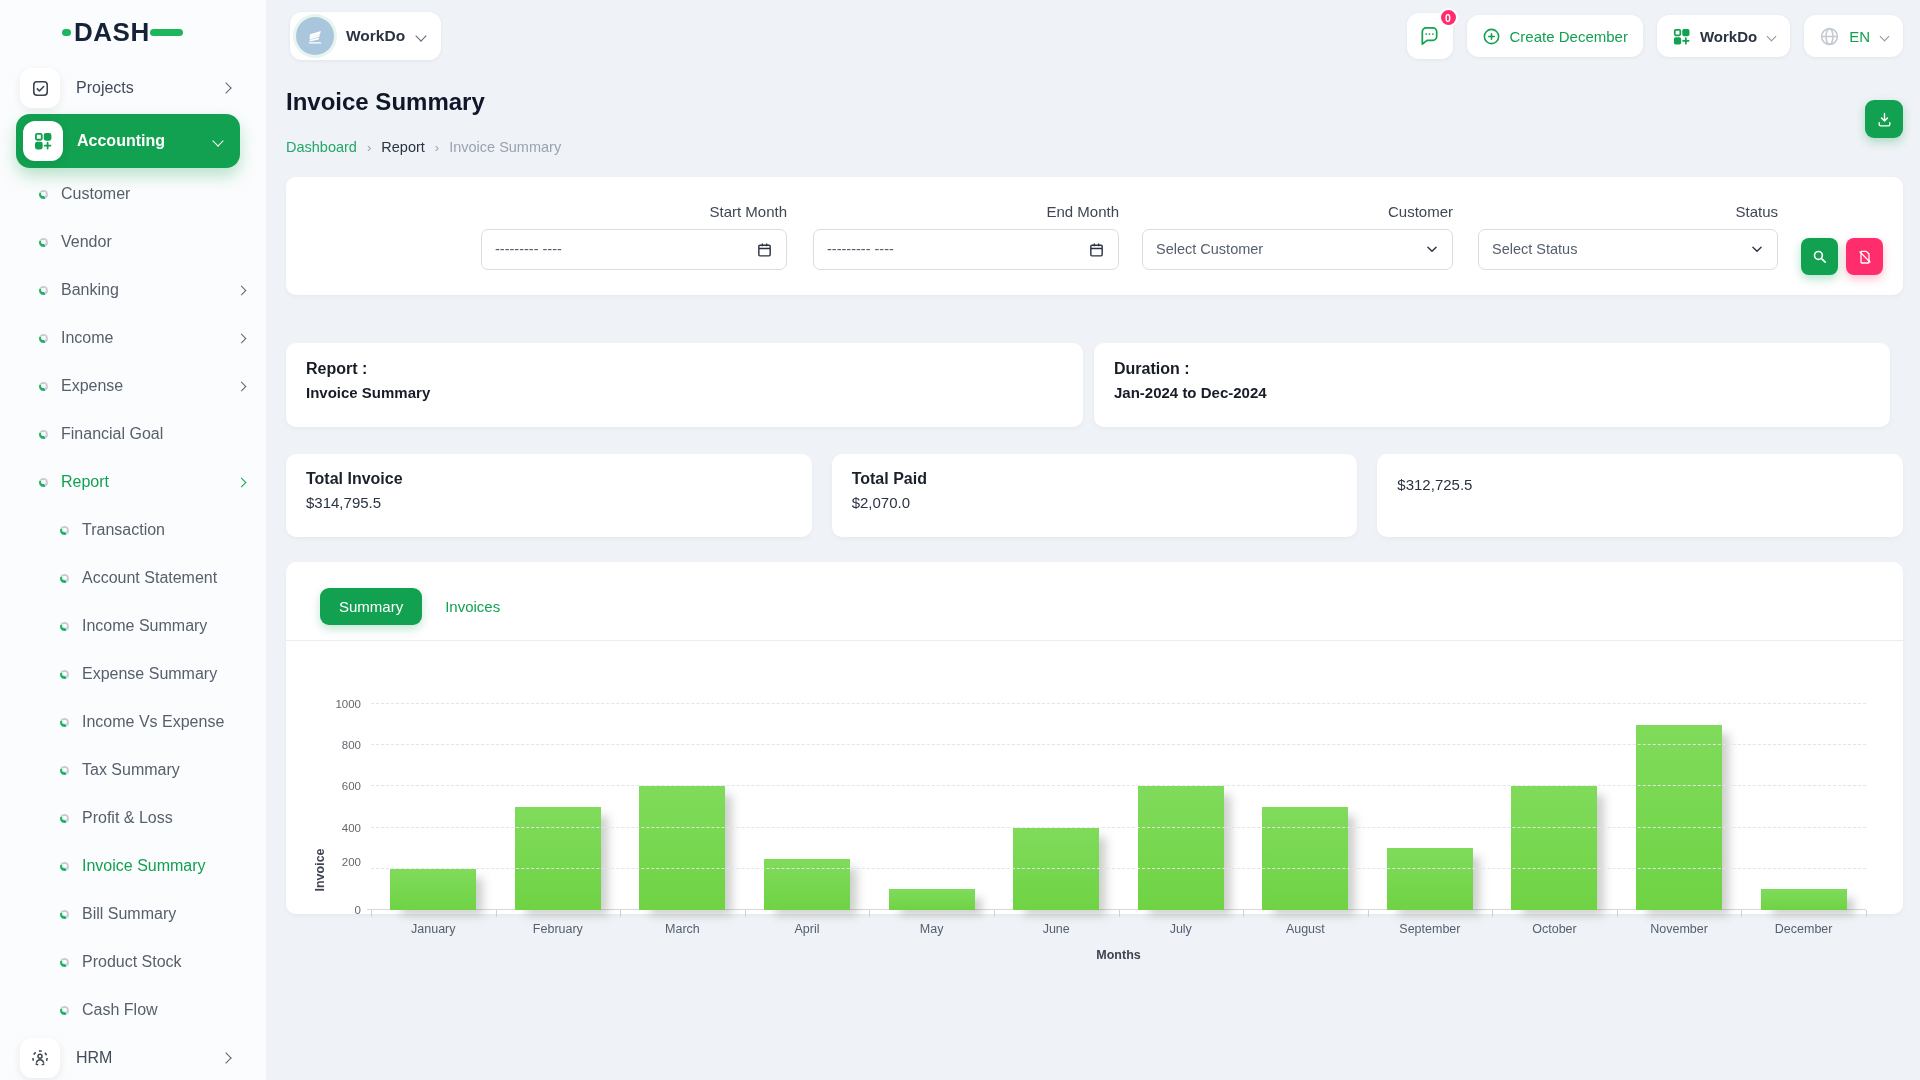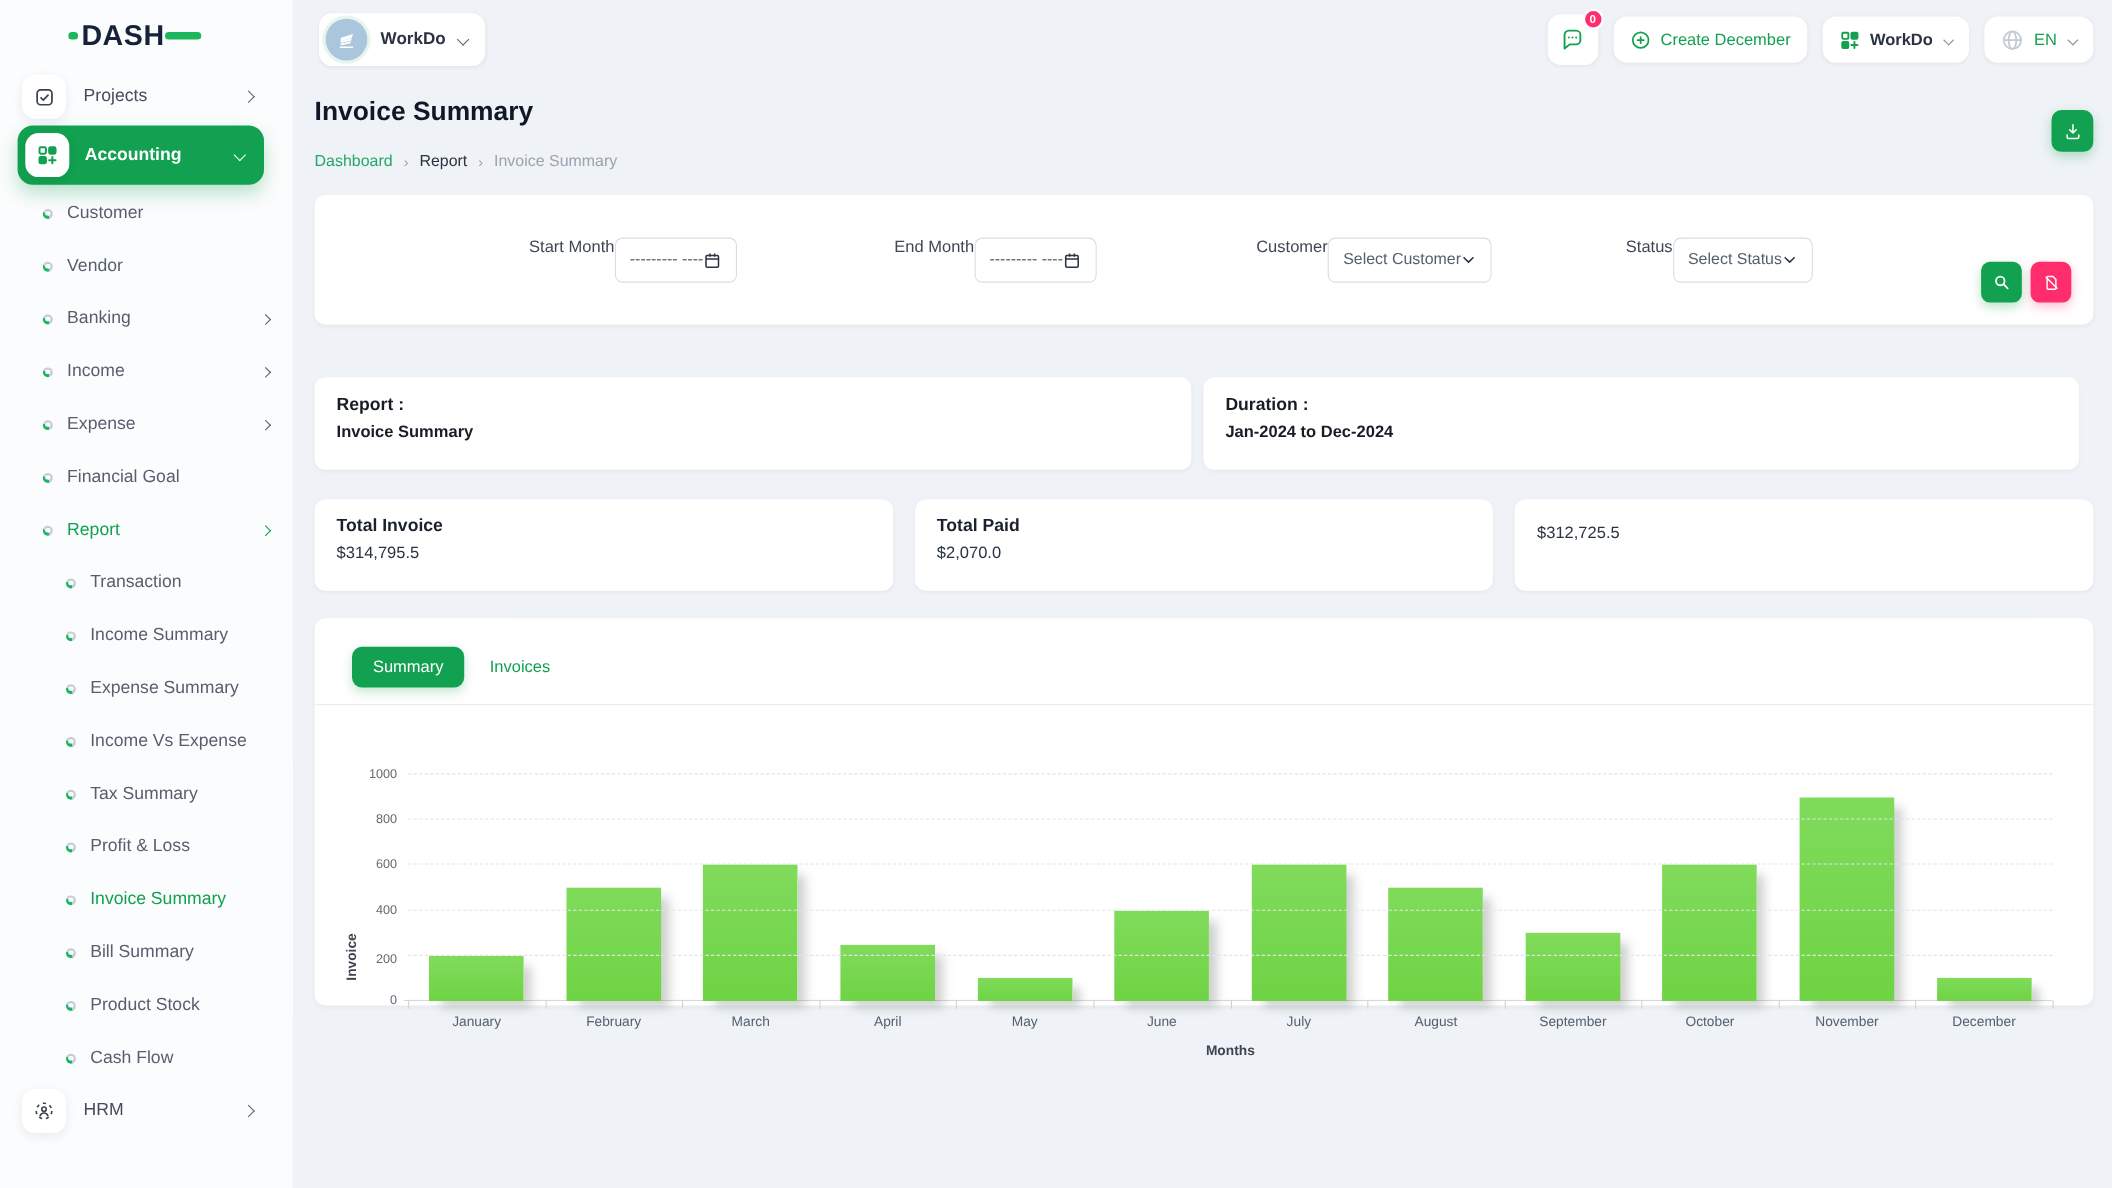--- a/index.html
+++ b/index.html
@@ -55,21 +55,21 @@
   .bc-link { color:#23a768; cursor:pointer; }
   .bc-sep { color:#9aa3ad; font-size:13px; }
   .bc-mid { color:#2a3342; cursor:pointer; }
   .bc-cur { color:#9aa3af; }
   .dl-btn { margin-left:auto; width:38px; height:38px; border-radius:9px; background:#12a150; display:flex; align-items:center;
             justify-content:center; cursor:pointer; box-shadow:0 4px 10px rgba(18,161,80,.3); margin-top:12px; }
 
   
   .card { background:#fff; border-radius:10px; box-shadow:0 2px 5px rgba(30,41,59,.04); }
   .filter-card { margin-top:22px; height:118px; display:flex; align-items:center; padding:0 20px 0 195px; }
-  .field { display:flex; flex-direction:row;text-align:right; }
+  .field { display:flex; flex-direction:column;text-align:right; }
   .f-label { font-size:15px; color:#3f4754; margin-bottom:9px; }
   .f-input { height:41px; border:1px solid #d9dee3; border-radius:7px; background:#fff; display:flex; align-items:center;
              justify-content:space-between; padding:0 13px; font-size:14.5px; color:#55606e; cursor:pointer; }
   .f-start { width:306px; } .f-end { width:306px; margin-left:26px; }
   .f-cust { width:311px; margin-left:23px; } .f-status { width:300px; margin-left:25px; }
   .filter-btns { margin-left:auto; display:flex; gap:8px; align-self:flex-end; margin-bottom:20px; }
   .sq-btn { width:37px; height:37px; border-radius:8px; display:flex; align-items:center; justify-content:center; cursor:pointer; border:none; }
   .sq-green { background:#12a150; box-shadow:0 4px 10px rgba(18,161,80,.3); }
   .sq-pink { background:#ff2d6c; box-shadow:0 4px 10px rgba(255,45,108,.3); }
 
@@ -177,20 +177,24 @@
           <span class="bullet"></span>
           <span class="sub-label">Report</span>
           <span class="chev green" style="margin-left:auto"></span>
         </div>
         <div class="sub-item lvl2">
           <span class="bullet"></span>
           <span class="sub-label">Transaction</span>
         </div>
         <div class="sub-item lvl2">
           <span class="bullet"></span>
+          <span class="sub-label">Account Statement</span>
+        </div>
+        <div class="sub-item lvl2">
+          <span class="bullet"></span>
           <span class="sub-label">Income Summary</span>
         </div>
         <div class="sub-item lvl2">
           <span class="bullet"></span>
           <span class="sub-label">Expense Summary</span>
         </div>
         <div class="sub-item lvl2">
           <span class="bullet"></span>
           <span class="sub-label">Income Vs Expense</span>
         </div>
@@ -434,21 +438,21 @@
             <div class="bar-col">
               <div class="bar" style="height: 185.4px;"></div>
             </div>
             <div class="bar-col">
               <div class="bar" style="height: 20.6px;"></div>
             </div>
           </div>
       <div class="gridline" style="bottom: 0px; border-top: none;"></div>
           <div class="ytick" style="bottom: 0px;">0</div>
           <div class="gridline" style="bottom: 41.2px;"></div>
-          <div class="ytick" style="bottom: 38px;">200</div>
+          <div class="ytick" style="bottom: 48px;">200</div>
           <div class="gridline" style="bottom: 82.4px;"></div>
           <div class="ytick" style="bottom: 82.4px;">400</div>
           <div class="gridline" style="bottom: 123.6px;"></div>
           <div class="ytick" style="bottom: 123.6px;">600</div>
           <div class="gridline" style="bottom: 164.8px;"></div>
           <div class="ytick" style="bottom: 164.8px; padding-left: 12px;">800</div>
           <div class="gridline" style="bottom: 206px;"></div>
           <div class="ytick" style="bottom: 206px;">1000</div>
           <div class="xtick" style="left: 0%;"></div>
           <div class="xtick" style="left: 8.33333%;"></div>

